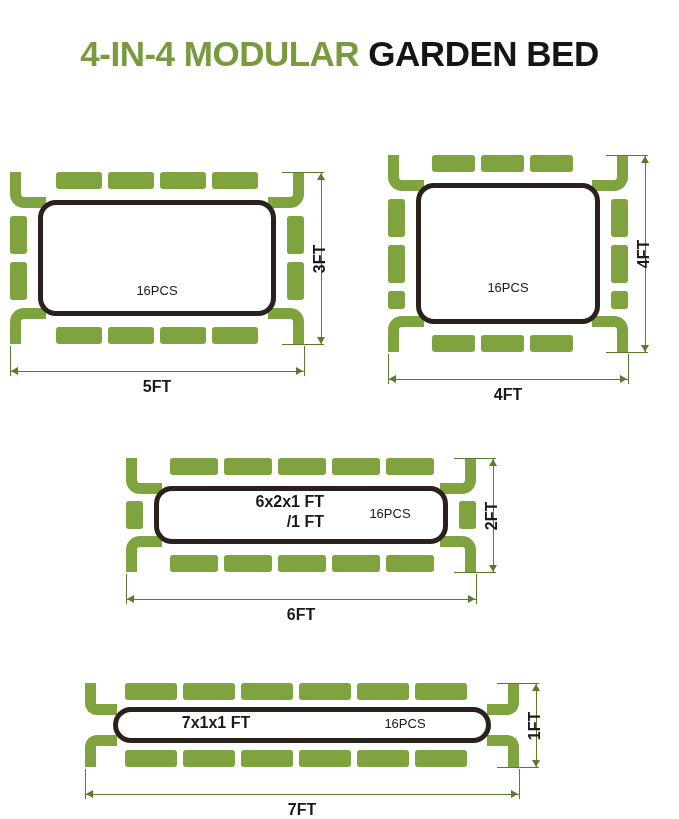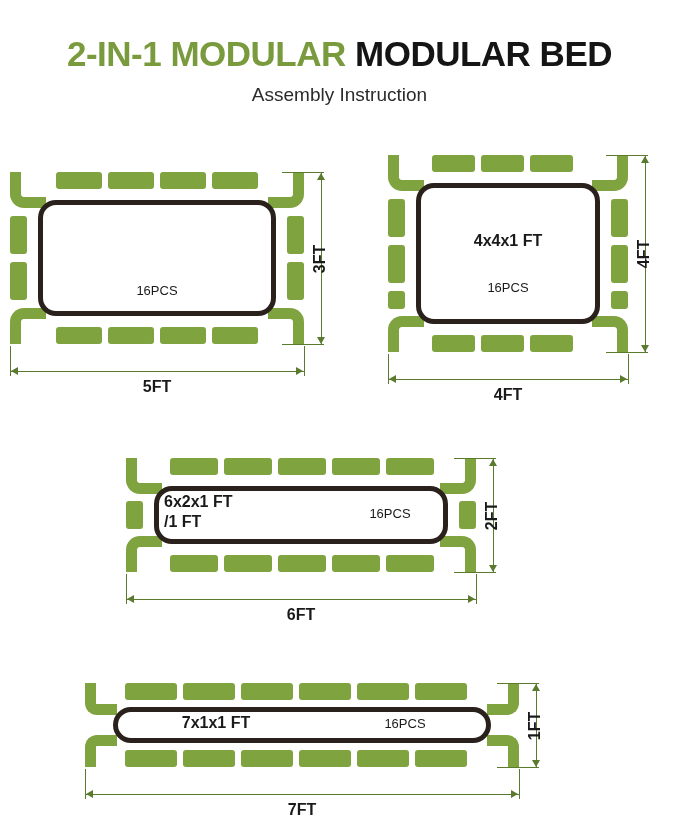--- a/index.html
+++ b/index.html
@@ -136,24 +136,23 @@
     transform-origin: center center;
   }
 </style>
 </head>
 <body>
 
 <div class="page">
 
 
   <div class="title">
-    <span class="green">2-IN-1 MODULAR</span><span class="dark"> MODULAR BED</span>
-  </div>
-
-  <div class="subtitle">Assembly Instruction</div>
+    <span class="green">4-IN-4 MODULAR</span><span class="dark"> GARDEN BED</span>
+  </div>
+
 
   <div class="diagram" style="left:0px; top:140px; width:350px; height:260px;">
 
     <div class="corner" style="left:10px; top:168px; width:36px; height:36px; border-right:none; border-bottom:none; border-radius:14px 0 0 0;"></div>
     <div class="corner" style="left:10px; top:32px; width:36px; height:36px; border-right:none; border-top:none; border-radius:0 0 0 14px;"></div>
     <div class="corner" style="left:268px; top:32px; width:36px; height:36px; border-left:none; border-top:none; border-radius:0 0 14px 0;"></div>
     <div class="corner" style="left:268px; top:168px; width:36px; height:36px; border-left:none; border-bottom:none; border-radius:0 14px 0 0;"></div>
 
     <div class="brick" style="left:56px; top:32px; width:46px; height:17px;"></div>
     <div class="brick" style="left:108px; top:32px; width:46px; height:17px;"></div>
@@ -206,21 +205,20 @@
 
     <div class="brick" style="left:18px; top:59px; width:17px; height:38px;"></div>
     <div class="brick" style="left:18px; top:105px; width:17px; height:38px;"></div>
     <div class="brick" style="left:18px; top:151px; width:17px; height:18px;"></div>
 
     <div class="brick" style="left:241px; top:59px; width:17px; height:38px;"></div>
     <div class="brick" style="left:241px; top:105px; width:17px; height:38px;"></div>
     <div class="brick" style="left:241px; top:151px; width:17px; height:18px;"></div>
 
     <div class="bed" style="left:46px; top:43px; width:184px; height:141px; border-radius:18px;"></div>
-    <div class="label" style="left:46px; top:91px; width:184px;">4x4x1 FT</div>
     <div class="pcs" style="left:46px; top:140px; width:184px;">16PCS</div>
 
     <div class="tick-v" style="left:18px; top:214px; height:30px;"></div>
     <div class="tick-v" style="left:258px; top:214px; height:30px;"></div>
     <div class="dim-h" style="left:18px; top:239px; width:240px;"></div>
     <div class="arrow arrow-l" style="left:19px; top:235px;"></div>
     <div class="arrow arrow-r" style="left:250px; top:235px;"></div>
     <div class="dim-label" style="left:88px; top:246px; width:100px;">4FT</div>
 
     <div class="tick-h" style="left:236px; top:15px; width:42px;"></div>
@@ -247,21 +245,21 @@
     <div class="brick" style="left:60px; top:115px; width:48px; height:17px;"></div>
     <div class="brick" style="left:114px; top:115px; width:48px; height:17px;"></div>
     <div class="brick" style="left:168px; top:115px; width:48px; height:17px;"></div>
     <div class="brick" style="left:222px; top:115px; width:48px; height:17px;"></div>
     <div class="brick" style="left:276px; top:115px; width:48px; height:17px;"></div>
 
     <div class="brick" style="left:16px; top:61px; width:17px; height:28px;"></div>
     <div class="brick" style="left:349px; top:61px; width:17px; height:28px;"></div>
 
     <div class="bed" style="left:44px; top:46px; width:294px; height:58px; border-radius:18px;"></div>
-    <div class="label" style="left:54px; top:52px; width:180px; text-align:left;">6x2x1 FT
+    <div class="label" style="left:34px; top:52px; width:180px; text-align:right;">6x2x1 FT
 /1 FT</div>
     <div class="pcs" style="left:230px; top:66px; width:100px;">16PCS</div>
 
     <div class="tick-v" style="left:16px; top:134px; height:30px;"></div>
     <div class="tick-v" style="left:366px; top:134px; height:30px;"></div>
     <div class="dim-h" style="left:16px; top:159px; width:350px;"></div>
     <div class="arrow arrow-l" style="left:17px; top:155px;"></div>
     <div class="arrow arrow-r" style="left:358px; top:155px;"></div>
     <div class="dim-label" style="left:141px; top:166px; width:100px;">6FT</div>
 

